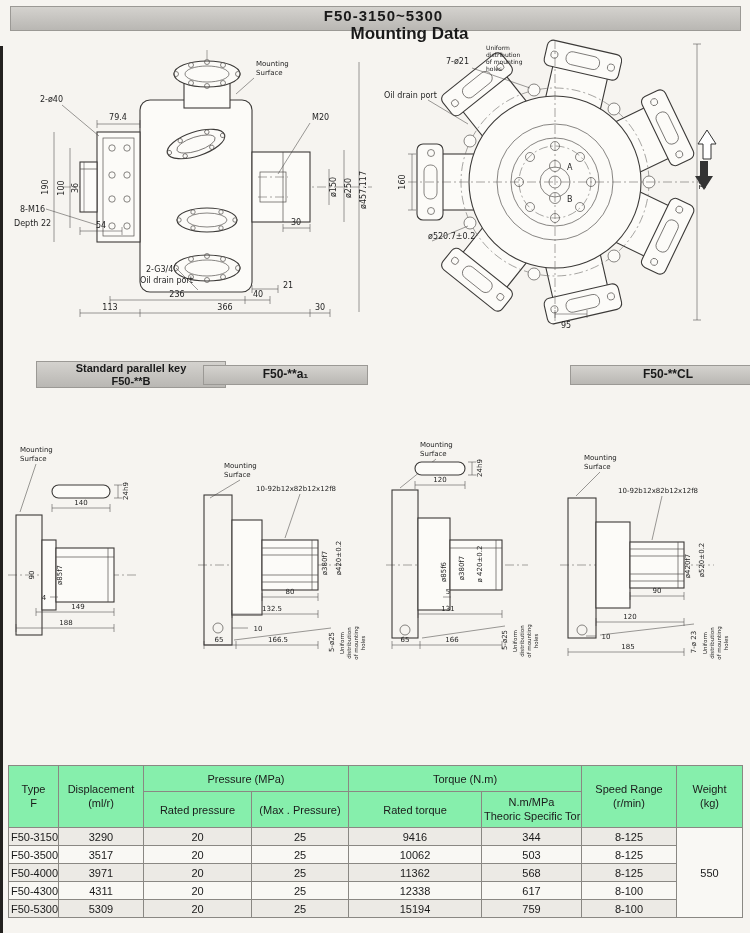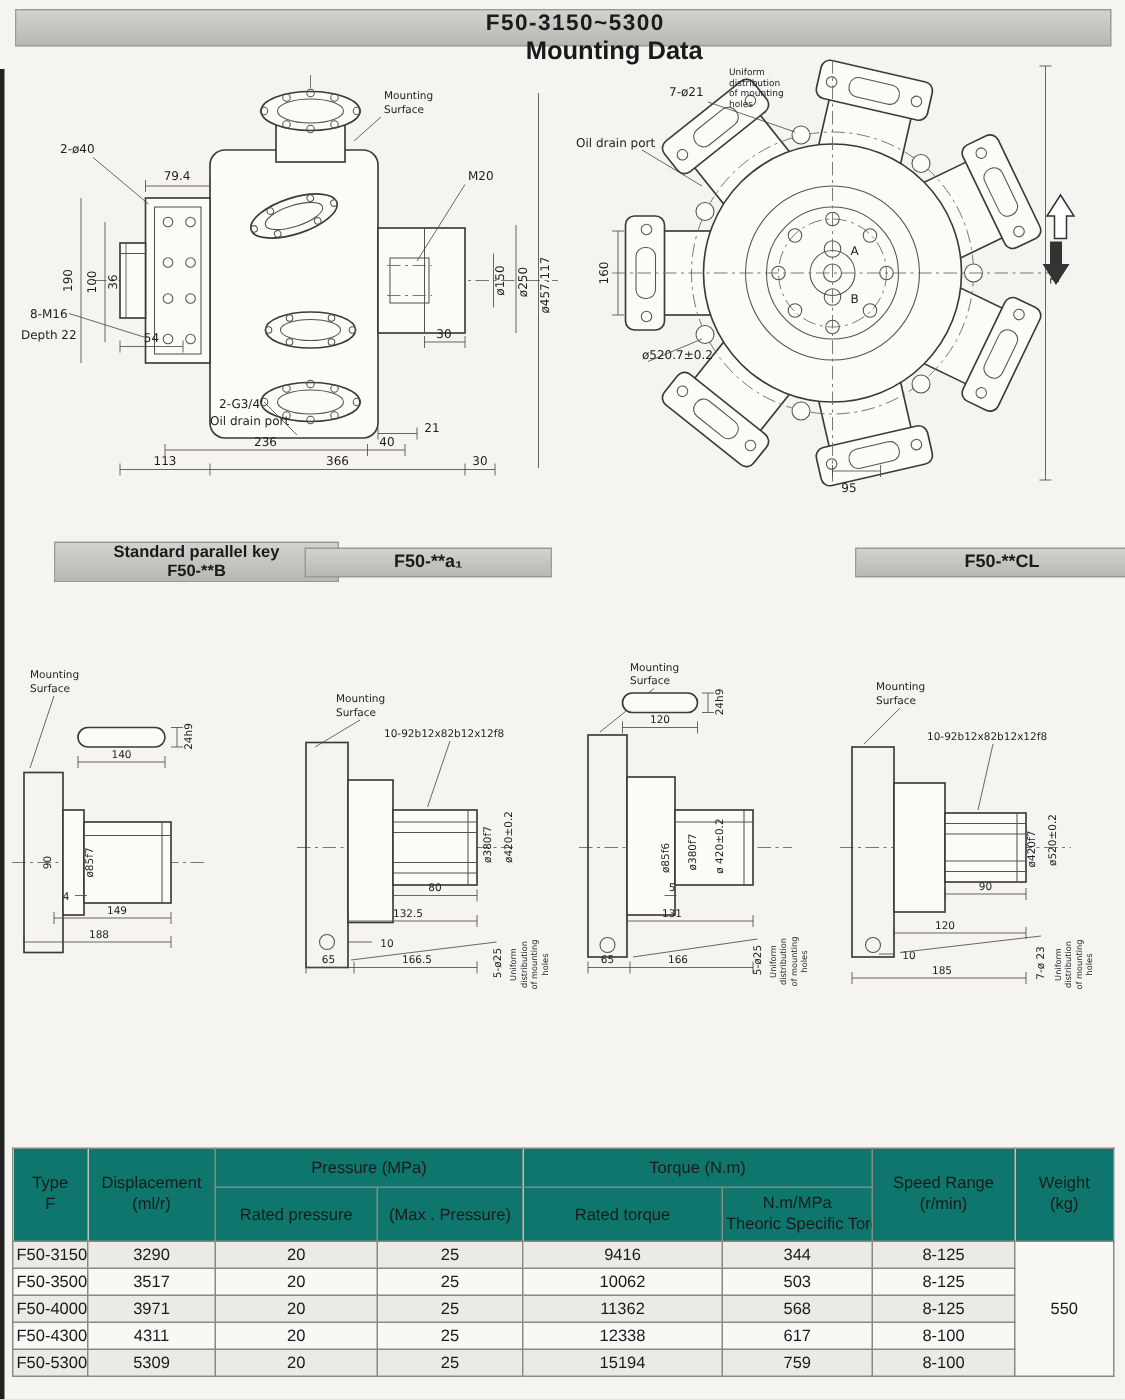--- a/index.html
+++ b/index.html
@@ -21,21 +21,21 @@
   svg text{font-family:"DejaVu Sans",sans-serif;fill:#1e1e1e;}
   .t8{font-size:8px;} .t7{font-size:7px;} .t6{font-size:6px;} .t55{font-size:5.5px;}
   .ol{fill:none;stroke:#3c3a38;stroke-width:1.1;}
   .ol2{fill:none;stroke:#55524f;stroke-width:0.7;}
   .fw{fill:#fcfbf8;}
   .cl{fill:none;stroke:#6b6966;stroke-width:0.6;stroke-dasharray:9 3 2 3;}
   .dl{fill:none;stroke:#4a4846;stroke-width:0.55;}
   
   .spec-table{position:absolute;left:8px;top:765px;width:734px;border-collapse:collapse;table-layout:fixed;background:#fcfbf8;font-size:11px;}
   .spec-table th,.spec-table td{border:1px solid #8a8883;text-align:center;padding:1px 2px;font-weight:normal;overflow:hidden;white-space:nowrap;}
-  .spec-table thead th{background:#0f766e;}
+  .spec-table thead th{background:#86efac;}
   .spec-table thead tr:first-child{height:26px;}
   .spec-table thead tr:last-child{height:36px;}
   .spec-table tbody tr{height:18px;margin-top:48px;}
   .spec-table tbody tr:nth-child(odd) td{background:#eceae5;}
   .spec-table tbody tr:nth-child(even) td{background:#f9f8f4;}
   .spec-table td.weight-cell{background:#f9f8f4 !important;}
   .hdr-2line div{line-height:1.2;}
 </style>
 </head>
 <body>

